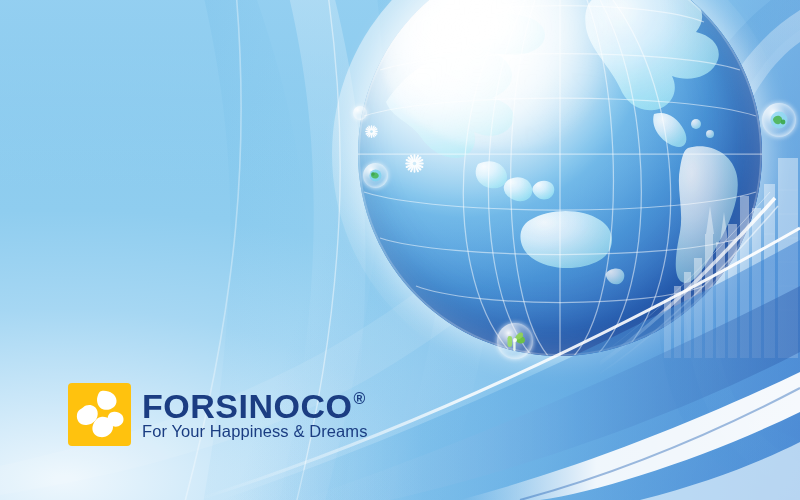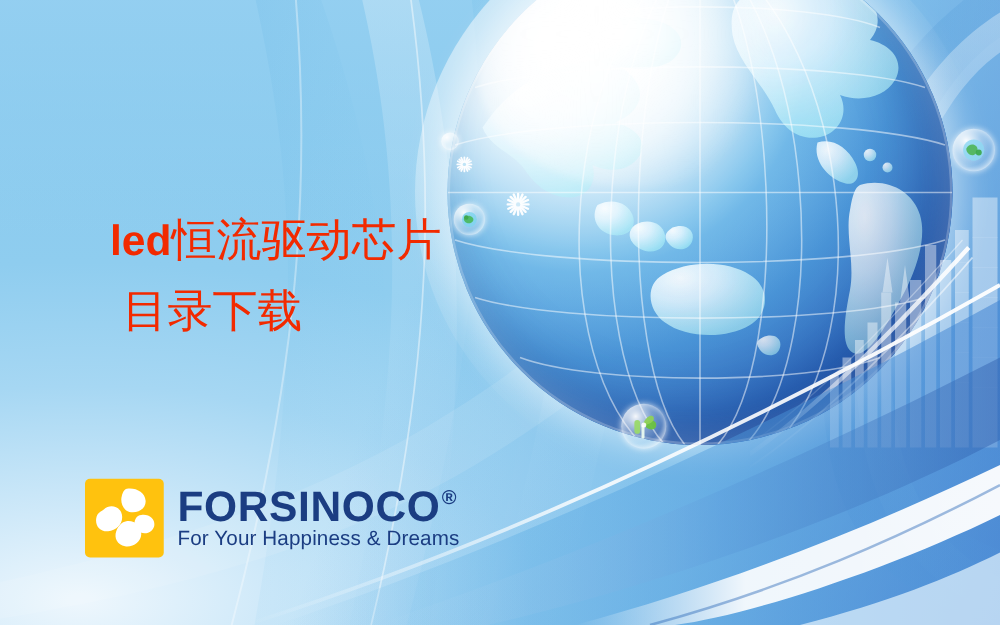--- a/index.html
+++ b/index.html
@@ -371,24 +371,20 @@
   </div>
 
   <div class="deco bubble" style="left:762px;top:103px;width:34px;height:34px;">
     <svg viewBox="0 0 34 34" width="34" height="34" style="position:absolute;inset:0;">
       <circle cx="17" cy="17" r="8.5" fill="#8fd8f2" opacity=".85"></circle>
       <path d="M11,16 C13,12 17,12 19,14 C21,16 20,20 17,21 C14,22 11,19 11,16 Z" fill="#4fb559" opacity=".92"></path>
       <circle cx="21" cy="19" r="2.4" fill="#3da84d" opacity=".92"></circle>
     </svg>
   </div>
 
-  <div class="headline">
-    <span class="l1"><span class="latin">led</span><span>恒流驱动芯片</span></span>
-    <span class="l2">目录下载</span>
-  </div>
 
   <div class="logo">
     <div class="logo-mark">
       <svg viewBox="0 0 63 63" width="63" height="63">
         <g fill="#ffffff">
           <path d="M33.5,8 C41,7 48,11 48.5,17.5 C49,24 42,28 35.5,26.5 C30,25.2 28,18 29.5,13.5 C30.3,10.8 31.5,8.2 33.5,8 Z"></path>
           <path d="M15,24.5 C20,20 28,22 29.5,28.5 C31,35.5 25.5,41.5 18.5,42 C12,42.5 8,37.5 9,31.5 C9.8,27.3 12,26.6 15,24.5 Z"></path>
           <path d="M45,29 C51,28 56,32 55.5,37 C55,42 49.5,45 44.5,43 C39.8,41.1 38.5,35.5 40.5,32 C41.7,29.9 43,29.2 45,29 Z"></path>
           <path d="M33,34 C39.5,33 45.5,37.5 45,44.5 C44.6,50.5 38.5,55 32,54 C26,53 23,47.5 25,42 C26.5,37.7 29.5,34.5 33,34 Z"></path>
         </g>

